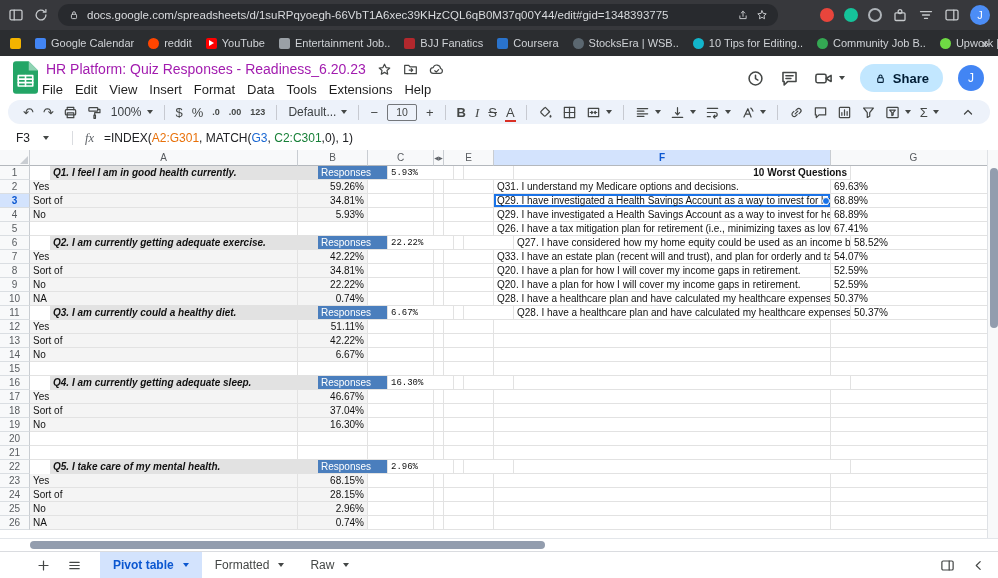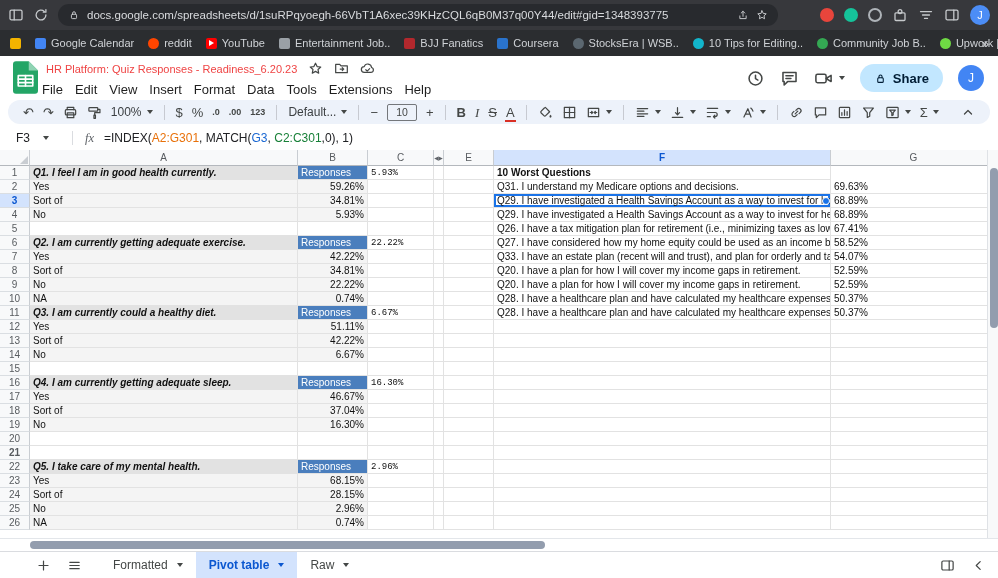--- a/index.html
+++ b/index.html
@@ -33,21 +33,21 @@
   .bm-icon{width:11px;height:11px;border-radius:2px;flex:none;position:relative;}
   .bm-icon.circ{border-radius:50%;}
   .ytri{position:absolute;left:3.5px;top:2.5px;width:0;height:0;border-left:5px solid #fff;
         border-top:3px solid transparent;border-bottom:3px solid transparent;}
   .bm-overflow{position:absolute;right:9px;color:#cfd2d6;font-size:13px;}
 
   
   .sheets-header{position:absolute;top:56px;left:0;right:0;height:44px;background:#fff;}
   .sheets-logo{position:absolute;left:13px;top:5px;width:25px;height:33px;}
   .title-row{position:absolute;left:46px;top:5px;display:flex;align-items:center;gap:11px;}
-  .doc-title{font-size:11px;color:#ef4444;}
+  .doc-title{font-size:14px;color:#a21caf;}
   .title-icon{width:15px;height:15px;color:#444746;}
   .menu-row{position:absolute;left:36px;top:25px;display:flex;}
   .menu-item{font-size:13px;color:#1f1f1f;padding:1px 6px;border-radius:4px;}
   .header-right{position:absolute;right:14px;top:7px;height:30px;display:flex;align-items:center;gap:15px;}
   .hdr-icon{width:19px;height:19px;color:#444746;}
   .cam-group{display:flex;align-items:center;gap:3px;}
   .share-btn{height:28px;background:#c2e7ff;border-radius:14px;display:flex;align-items:center;
              gap:6px;padding:0 14px;color:#001d35;font-size:13px;font-weight:bold;}
   .share-btn .hdr-icon{width:13px;height:13px;color:#001d35;}
   .avatar{width:26px;height:26px;border-radius:50%;background:#4285f4;color:#fff;font-size:12px;
@@ -97,21 +97,21 @@
   .corner .tri{position:absolute;right:1px;bottom:1px;width:0;height:0;
                border-left:8px solid transparent;border-bottom:8px solid #c9cdd2;}
   .grow{display:flex;height:14px;}
   .cell{box-sizing:border-box;height:14px;border-right:1px solid #e2e2e2;border-bottom:1px solid #e2e2e2;
         background:#fff;display:flex;align-items:center;padding:0 3px;font-size:10px;color:#111;
         overflow:hidden;flex:none;position:relative;}
   .ctext{white-space:nowrap;}
   .rowhdr{justify-content:center;background:#f8f9fa;color:#575b5f;border-right:1px solid #c9cdd2;
           border-bottom:1px solid #dadee2;padding:0;}
   .rowhdr.selhdr{background:#d3e3fd;color:#0b57d0;font-weight:bold;}
-  .q{background:#e2e2e2;font-weight:bold;font-style:italic;}
+  .q{background:#e2e2e2;font-weight:bold;font-style:italic;margin-left:20px;}
   .ans{background:#f4f4f4;}
   .pct{background:#f4f4f4;justify-content:flex-end;}
   .resp{background:#4a7ebd;color:#fff;}
   .mono{font-family:"Liberation Mono",monospace;font-size:9px;}
   .boldh{font-weight:bold;}
   .selcell{box-shadow:inset 0 0 0 2px #1a73e8;z-index:2;}
   .fillhandle{position:absolute;right:0;top:50%;transform:translateY(-50%);width:6px;height:6px;
               border-radius:50%;background:#1a73e8;border:1px solid #fff;}
 
   
@@ -539,21 +539,21 @@
           <span class="ctext">Q1. I feel I am in good health currently.</span>
         </div>
         <div class="cell resp" style="width: 70px;">
           <span class="ctext">Responses</span>
         </div>
         <div class="cell mono" style="width: 66px;">
           <span class="ctext">5.93%</span>
         </div>
         <div class="cell" style="width: 10px;"></div>
         <div class="cell" style="width: 50px;"></div>
-        <div class="cell boldh" style="width: 337px;">
+        <div class="cell boldh" style="width: 337px; justify-content: flex-end;">
           <span class="ctext">10 Worst Questions</span>
         </div>
       </div>
       <div class="grow">
         <div class="cell rowhdr" style="width: 30px;">2</div>
         <div class="cell ans" style="width: 268px;">
           <span class="ctext">Yes</span>
         </div>
         <div class="cell pct" style="width: 70px;">
           <span class="ctext">59.26%</span>
@@ -845,21 +845,21 @@
         <div class="cell rowhdr" style="width: 30px;">20</div>
         <div class="cell" style="width: 268px;"></div>
         <div class="cell" style="width: 70px;"></div>
         <div class="cell" style="width: 66px;"></div>
         <div class="cell" style="width: 10px;"></div>
         <div class="cell" style="width: 50px;"></div>
         <div class="cell" style="width: 337px;"></div>
         <div class="cell" style="width: 166px;"></div>
       </div>
       <div class="grow">
-        <div class="cell rowhdr" style="width: 30px; font-weight: bold;">21</div>
+        <div class="cell rowhdr" style="width: 30px;">21</div>
         <div class="cell" style="width: 268px;"></div>
         <div class="cell" style="width: 70px;"></div>
         <div class="cell" style="width: 66px;"></div>
         <div class="cell" style="width: 10px;"></div>
         <div class="cell" style="width: 50px;"></div>
         <div class="cell" style="width: 337px;"></div>
         <div class="cell" style="width: 166px;"></div>
       </div>
       <div class="grow">
         <div class="cell rowhdr" style="width: 30px;">22</div>
@@ -947,28 +947,28 @@
         <svg viewBox="0 0 16 16">
           <path d="M8 3.2v9.6M3.2 8h9.6"></path>
         </svg>
       </span>
     <span class="tbar-icon tall">
         <svg viewBox="0 0 16 16">
           <path d="M3 4.6h10M3 8h10M3 11.4h10"></path>
         </svg>
       </span>
     <div class="tabs" id="tabs">
+        <div class="tab active">
+          <span class="tab-label">Pivot table</span>
+          <span class="caret"></span>
+        </div>
         <div class="tab">
           <span class="tab-label">Formatted</span>
           <span class="caret"></span>
         </div>
-        <div class="tab active">
-          <span class="tab-label">Pivot table</span>
-          <span class="caret"></span>
-        </div>
         <div class="tab">
           <span class="tab-label">Raw</span>
           <span class="caret"></span>
         </div>
       </div>
     <div class="tab-right">
       <span class="tbar-icon">
           <svg viewBox="0 0 16 16">
             <rect x="2" y="3.2" width="12" height="9.6" rx="1.4"></rect>
             <path d="M9.8 3.2v9.6"></path>

